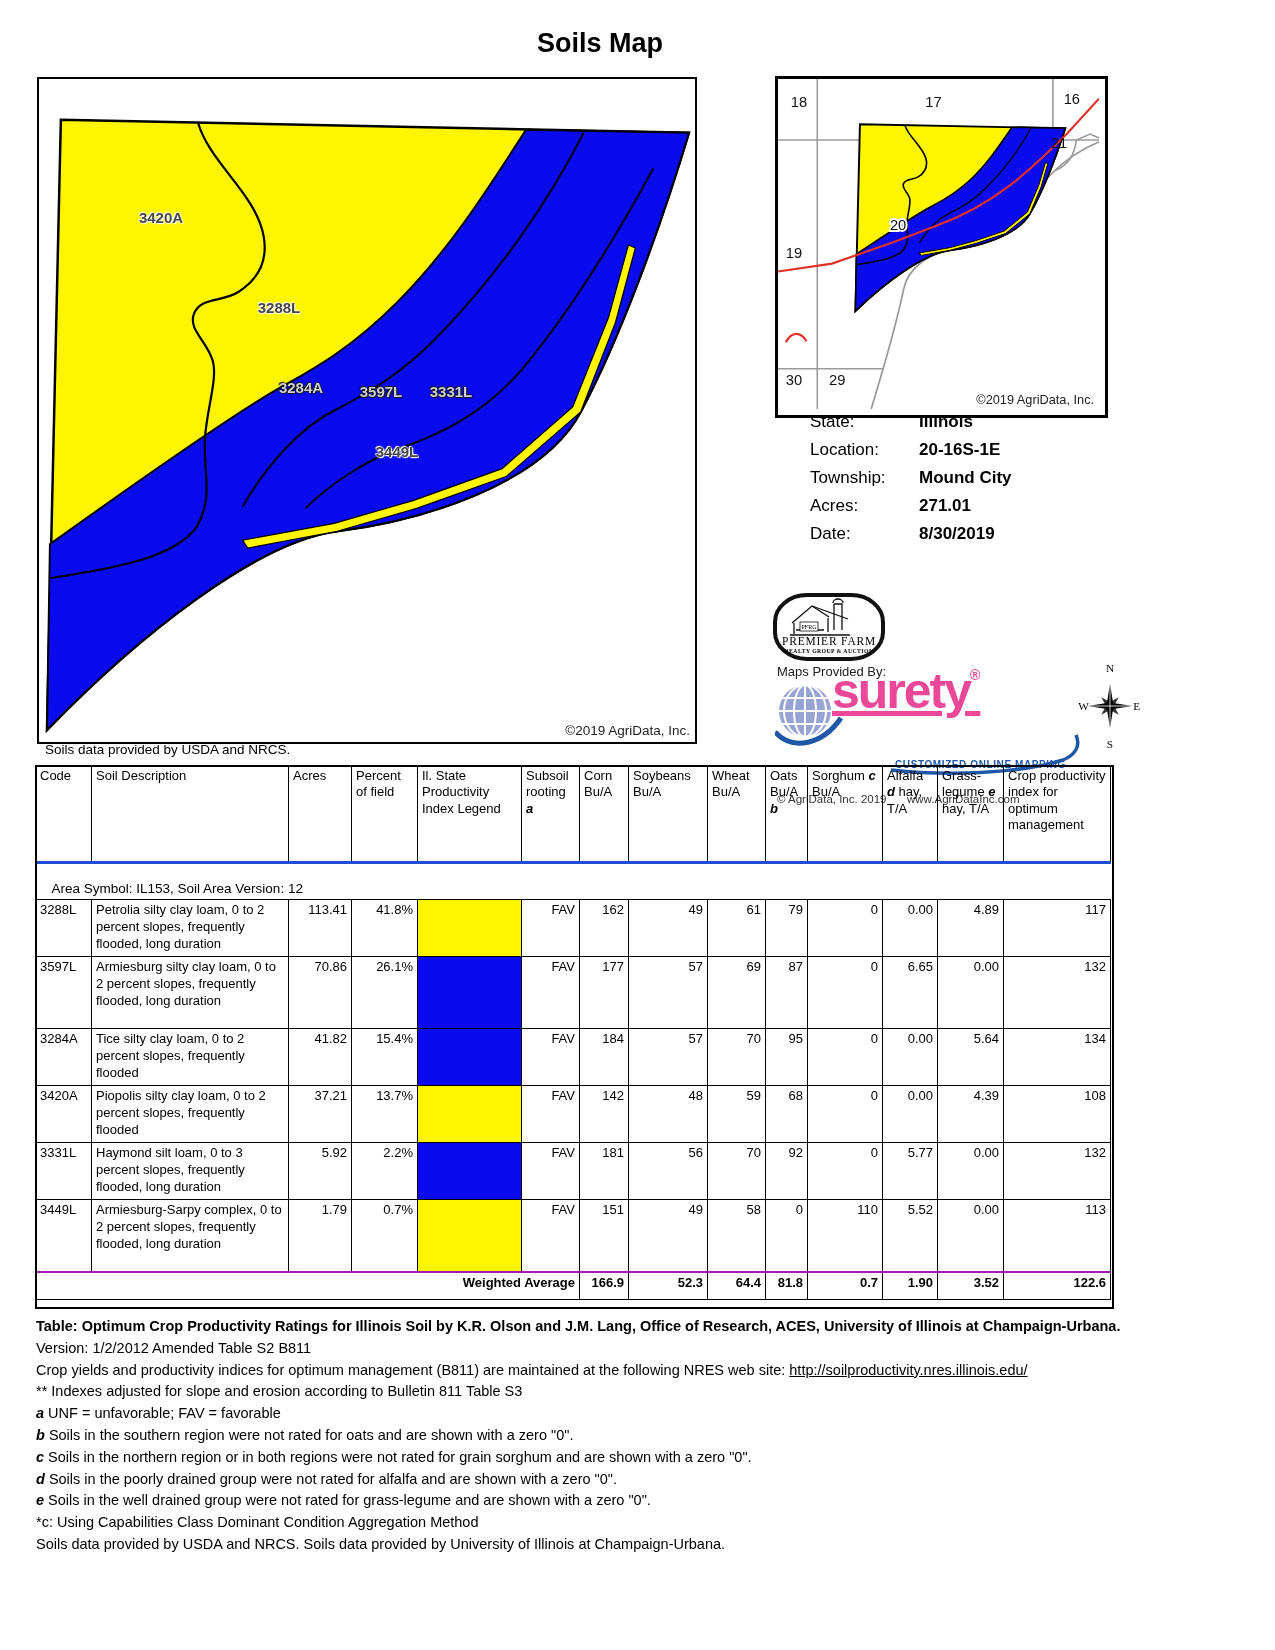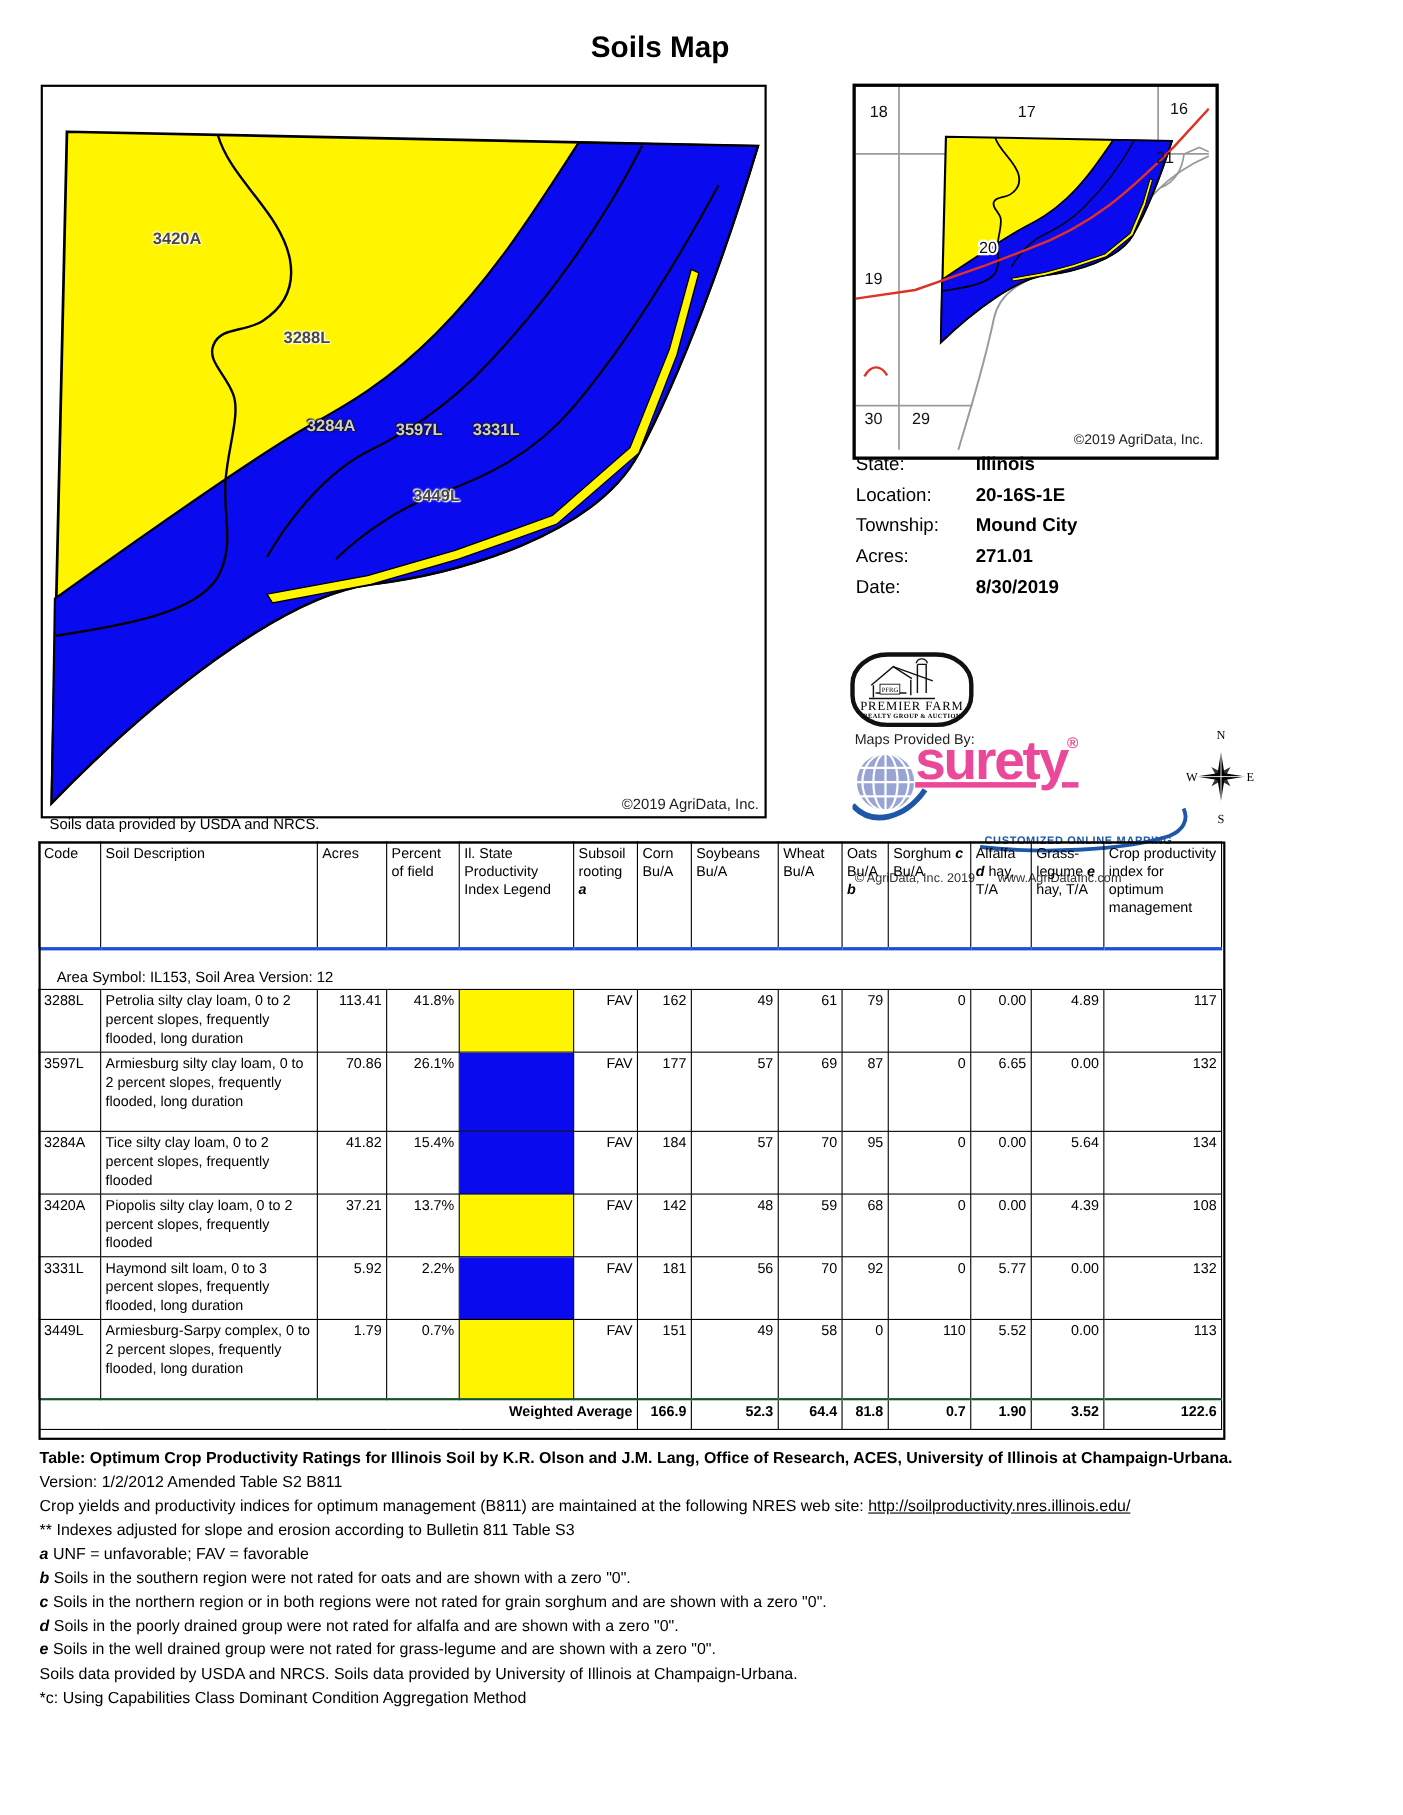--- a/index.html
+++ b/index.html
@@ -18,21 +18,21 @@
   .on-blue{color:#cfcfcf;text-shadow:0 0 2px #000,1px 1px 1px #222,-1px -1px 1px #222;}
   .map-copy{position:absolute;right:5px;bottom:4px;font-size:13.5px;color:#222;}
   .map-caption{position:absolute;left:45px;top:742px;font-size:13.5px;}
   
   .loc-box{position:absolute;left:775px;top:76px;width:327px;height:336px;
            border:3px solid #000;background:#fff;}
   .loc-num{font-size:15px;fill:#111;font-family:"Liberation Sans",sans-serif;}
   .loc-num-halo{paint-order:stroke;stroke:#fff;stroke-width:4px;}
   .loc-copy{font-size:13px;fill:#222;font-family:"Liberation Sans",sans-serif;}
   
-  .info{position:absolute;left:778px;top:412px;width:330px;}
+  .info{position:absolute;left:810px;top:412px;width:330px;}
   .info-row{position:relative;height:28px;font-size:17px;}
   .info-row .lbl{position:absolute;left:0;top:0;}
   .info-row .val{position:absolute;left:109px;top:0;font-weight:bold;}
   
   .pf-logo{position:absolute;left:772px;top:592px;}
   
   .surety{position:absolute;left:775px;top:662px;width:335px;height:135px;}
   .surety .provided{position:absolute;left:2px;top:2px;font-size:13px;color:#222;}
   .surety .globe{position:absolute;left:1px;top:20px;}
   .surety .word{position:absolute;left:57px;top:4px;font-size:50px;font-weight:bold;
@@ -49,21 +49,21 @@
   
   .soil-table{position:absolute;left:35px;top:765px;border-collapse:collapse;
               table-layout:fixed;width:1075px;font-size:13px;}
   .soil-table td,.soil-table th{border:1px solid #000;padding:2px 4px;vertical-align:top;
               font-weight:normal;text-align:left;overflow:hidden;}
   .soil-table .area-row td{border:none;padding:16px 0 2px 16px;font-size:13.5px;}
   .soil-table thead th{border-bottom:3px solid #1d4ed8;line-height:1.25;}
   .soil-table .num{text-align:right;}
   .soil-table .it{font-style:italic;font-weight:bold;}
   .soil-table tbody td{line-height:1.28;}
-  .soil-table .wavg td{border-top:2px solid #14532d;font-weight:bold;}
+  .soil-table .wavg td{border-top:2px solid #a21caf;font-weight:bold;}
   .soil-table .wavg .wl{text-align:right;border-left:none;}
   .outer-border{position:absolute;left:35px;top:765px;width:1075px;height:540px;
                 border:2px solid #000;pointer-events:none;}
   
   .footnotes{position:absolute;left:36px;top:1316px;width:1128px;font-size:14.5px;
              line-height:21.8px;}
   .fnb{font-weight:bold;}
   .fnp{font-style:italic;font-weight:bold;}
   .fnl{color:#000;text-decoration:underline;}
 </style>
@@ -361,17 +361,17 @@
 
   <div class="footnotes">
     <div class="fn"><span class="fnb">Table: Optimum Crop Productivity Ratings for Illinois Soil by K.R. Olson and J.M. Lang, Office of Research, ACES, University of Illinois at Champaign-Urbana.</span><span> Version: 1/2/2012 Amended Table S2 B811</span></div>
     <div class="fn"><span>Crop yields and productivity indices for optimum management (B811) are maintained at the following NRES web site: </span><a class="fnl" href="#">http://soilproductivity.nres.illinois.edu/</a></div>
     <div class="fn"><span>** Indexes adjusted for slope and erosion according to Bulletin 811 Table S3</span></div>
     <div class="fn"><span class="fnp">a</span><span> UNF = unfavorable; FAV = favorable</span></div>
     <div class="fn"><span class="fnp">b</span><span> Soils in the southern region were not rated for oats and are shown with a zero "0".</span></div>
     <div class="fn"><span class="fnp">c</span><span> Soils in the northern region or in both regions were not rated for grain sorghum and are shown with a zero "0".</span></div>
     <div class="fn"><span class="fnp">d</span><span> Soils in the poorly drained group were not rated for alfalfa and are shown with a zero "0".</span></div>
     <div class="fn"><span class="fnp">e</span><span> Soils in the well drained group were not rated for grass-legume and are shown with a zero "0".</span></div>
+    <div class="fn"><span>*c: Using Capabilities Class Dominant Condition Aggregation Method</span></div>
     <div class="fn"><span>Soils data provided by USDA and NRCS. Soils data provided by University of Illinois at Champaign-Urbana.</span></div>
-    <div class="fn"><span>*c: Using Capabilities Class Dominant Condition Aggregation Method</span></div>
   </div>
 
 </div>
 
 </body></html>

